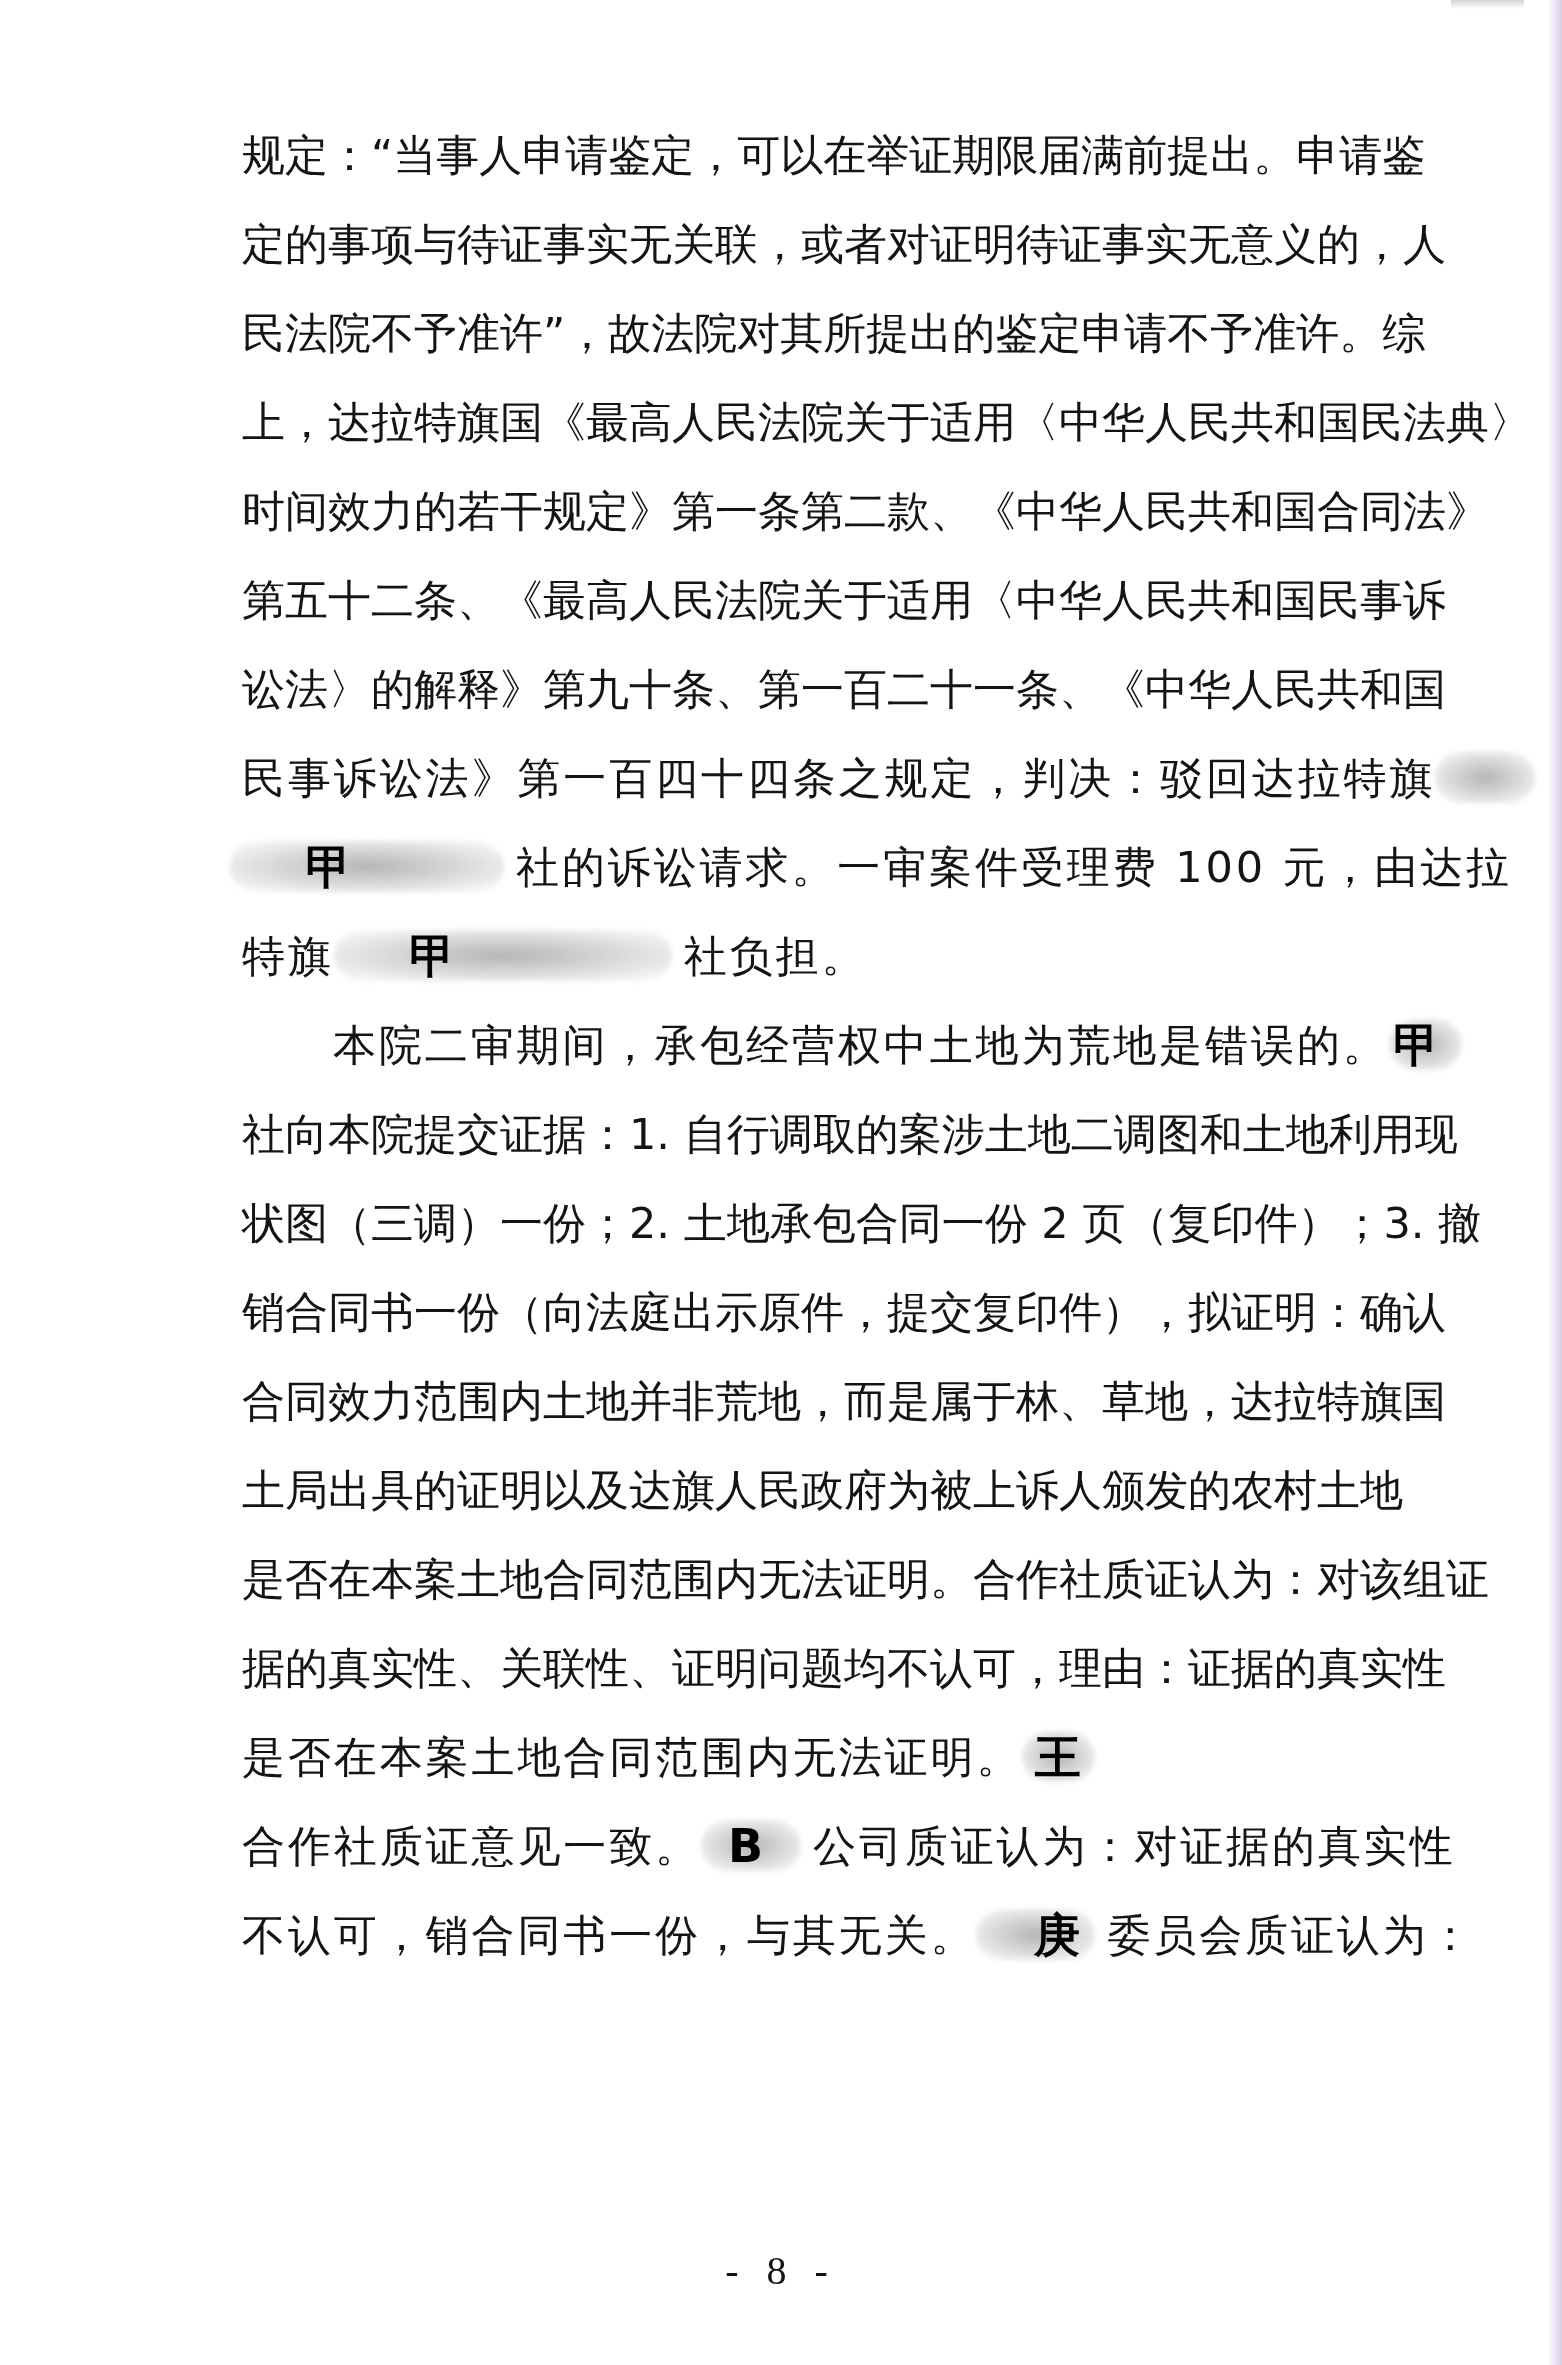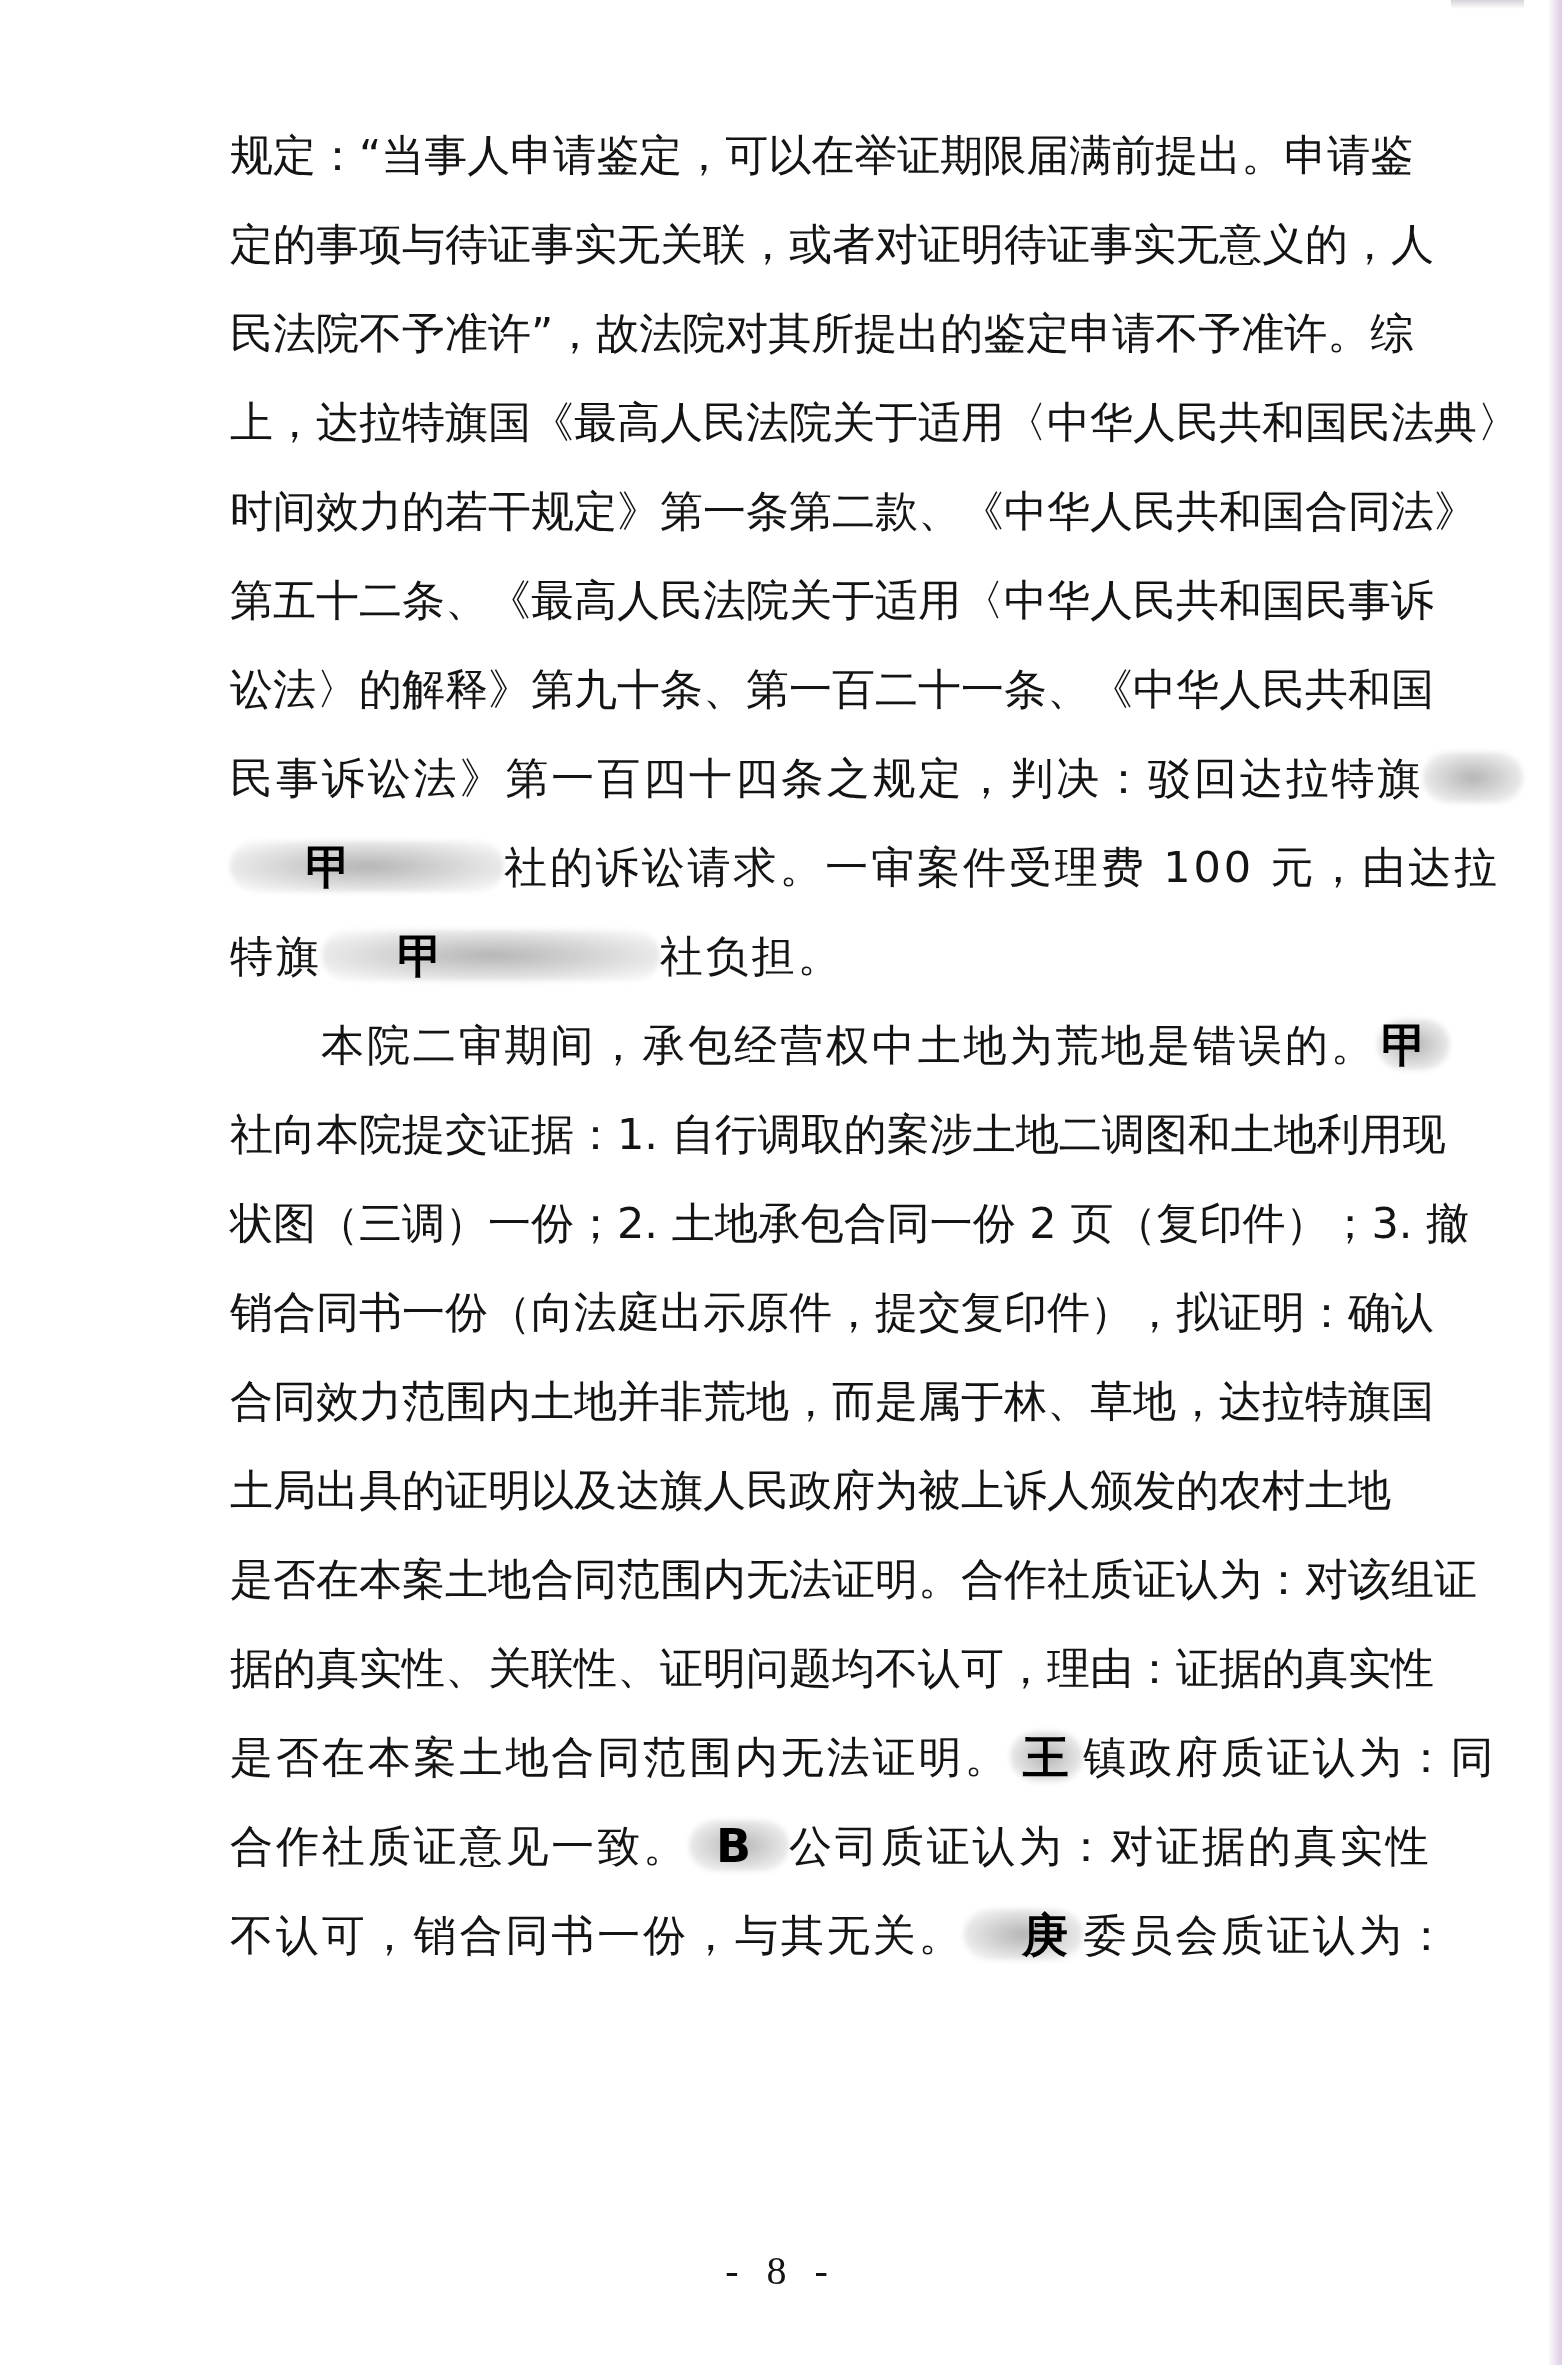--- a/index.html
+++ b/index.html
@@ -22,21 +22,21 @@
     position: absolute; left: 230px; top: 110px; width: 1307px;
   }
   .line {
     height: 89px; line-height: 64px;
     font-size: 43px; letter-spacing: 2.9px;
     white-space: nowrap;
     display: flex; align-items: center;
   }
   .line.justify { justify-content: space-between; letter-spacing: 0; }
   .line.indent { padding-left: 91px; }
-  .seg { display: inline-block; }
+  .seg { display: inline-block; margin-left: 12px; }
   .redact {
     display: inline-block; position: relative;
     height: 51px; vertical-align: middle;
     background: radial-gradient(ellipse at center, rgba(120,120,120,0.55) 0%, rgba(160,160,160,0.35) 55%, rgba(255,255,255,0) 100%);
     filter: blur(2.7px);
     border-radius: 25.6px;
   }
   .redact-wrap { display: inline-block; position: relative; vertical-align: middle; height: 55px; }
   .redact-wrap .redact { position: absolute; inset: 1.8px 0; }
   .redact-wrap .mark {
@@ -133,21 +133,20 @@
   <div class="line justify">
       <span class="seg">据的真实性、关联性、证明问题均不认可，理由：证据的真实性</span>
     </div>
 
   <div class="line">
     <span class="seg">是否在本案土地合同范围内无法证明。</span>
     <span class="redact-wrap" style="width:73px;">
       <span class="redact"></span>
       <span class="mark" style="left:37px;">王</span>
     </span>
-    <span class="seg">镇政府质证认为：同</span>
   </div>
 
   <div class="line">
     <span class="seg">合作社质证意见一致。</span>
     <span class="redact-wrap" style="width:100px;">
       <span class="redact"></span>
       <span class="mark" style="left:46px;">B</span>
     </span>
     <span class="seg">公司质证认为：对证据的真实性</span>
   </div>

